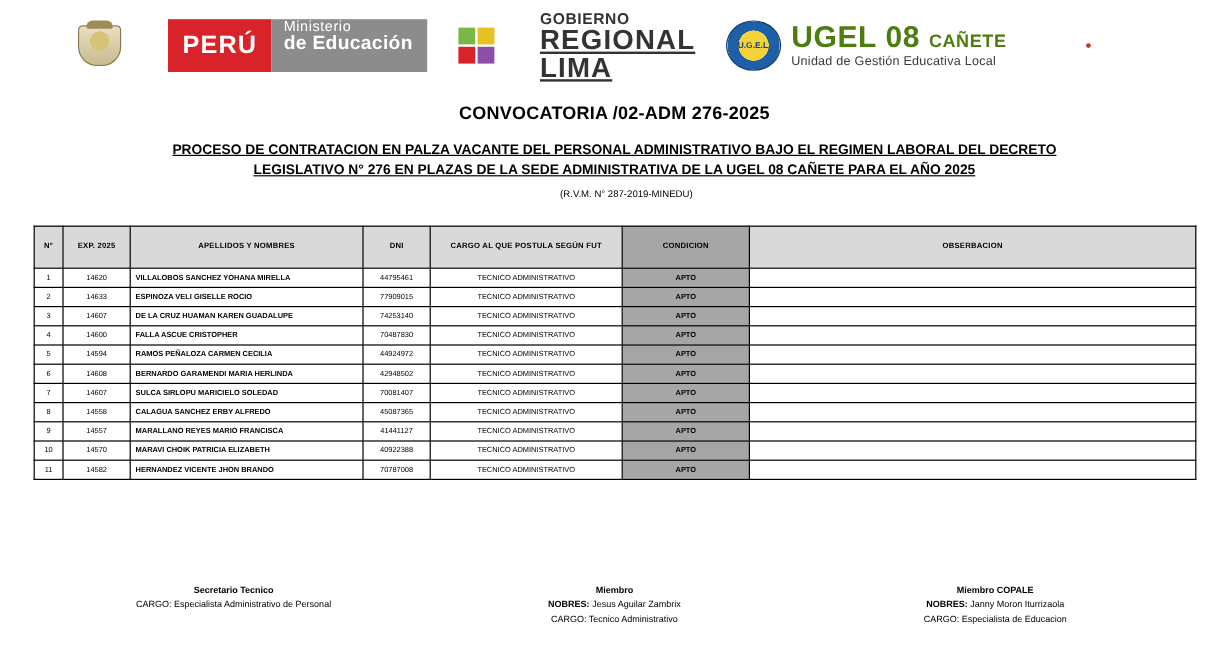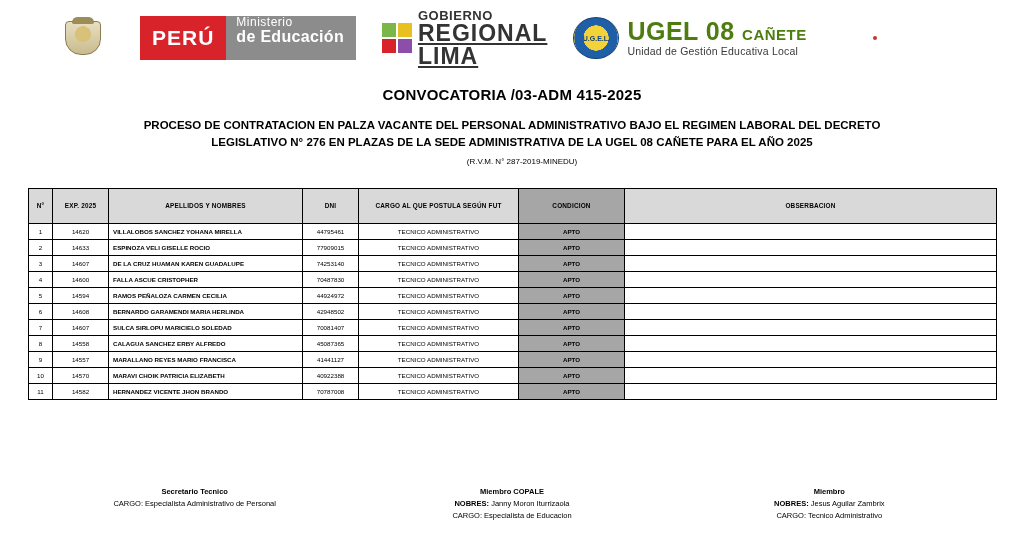--- a/index.html
+++ b/index.html
@@ -99,20 +99,21 @@
     grid-template-rows: 14px 14px;
     gap: 2px;
   }
   .sq1 { background:#7ab648; }
   .sq2 { background:#e8c020; }
   .sq3 { background:#d8232a; }
   .sq4 { background:#8c4ea8; }
   .grl-text {
     line-height: 1.0;
     color: #333;
+    margin-left: 32px;
   }
   .grl-text .g1 { font-size: 13px; font-weight: bold; letter-spacing: .5px;}
   .grl-text .g2 { font-size: 23px; font-weight: bold; letter-spacing: 1px; text-decoration: underline;}
 
   
   .ugel {
     display: flex;
     align-items: center;
     gap: 8px;
     height: 44px;
@@ -160,20 +161,21 @@
     margin-top: 18px;
     letter-spacing: .2px;
   }
   .title-sub {
     text-align: center;
     font-size: 11.5px;
     font-weight: bold;
     margin-top: 14px;
     line-height: 1.5;
     padding: 0 110px;
+    text-decoration: underline;
   }
   .title-rvm {
     text-align: center;
     font-size: 8px;
     margin-top: 5px;
     padding-left: 20px;
   }
 
   
   .table-wrap {
@@ -265,21 +267,21 @@
           <span>UGEL 08</span>
           <span class="small">CAÑETE</span>
         </div>
         <div class="u2">Unidad de Gestión Educativa Local</div>
       </div>
     </div>
 
     <div class="red-dot"></div>
   </div>
 
-  <div class="title-main">CONVOCATORIA /03-ADM 415-2025</div>
+  <div class="title-main">CONVOCATORIA /02-ADM 276-2025</div>
   <div class="title-sub">
     <div>PROCESO DE CONTRATACION EN PALZA VACANTE DEL PERSONAL ADMINISTRATIVO BAJO EL REGIMEN LABORAL DEL DECRETO</div>
     <div>LEGISLATIVO N° 276 EN PLAZAS DE LA SEDE ADMINISTRATIVA DE LA UGEL 08 CAÑETE PARA EL AÑO 2025</div>
   </div>
   <div class="title-rvm">(R.V.M. N° 287-2019-MINEDU)</div>
 
   <div class="table-wrap">
     <table>
       <colgroup>
         <col style="width:24px">
@@ -404,24 +406,24 @@
         </tbody>
     </table>
   </div>
 
   <div class="signatures" id="signatures">
       <div class="sign-block">
         <div class="sign-role">Secretario Tecnico</div>
         <div class="sign-cargo">CARGO: Especialista Administrativo de Personal</div>
       </div>
       <div class="sign-block">
+        <div class="sign-role">Miembro</div>
+        <div class="sign-name"><b>NOBRES:</b> <span>Jesus Aguilar Zambrix</span></div>
+        <div class="sign-cargo">CARGO: Tecnico Administrativo</div>
+      </div>
+      <div class="sign-block">
         <div class="sign-role">Miembro COPALE</div>
         <div class="sign-name"><b>NOBRES:</b> <span>Janny Moron Iturrizaola</span></div>
         <div class="sign-cargo">CARGO: Especialista de Educacion</div>
       </div>
-      <div class="sign-block">
-        <div class="sign-role">Miembro</div>
-        <div class="sign-name"><b>NOBRES:</b> <span>Jesus Aguilar Zambrix</span></div>
-        <div class="sign-cargo">CARGO: Tecnico Administrativo</div>
-      </div>
     </div>
 
 </div>
 
 </body></html>

